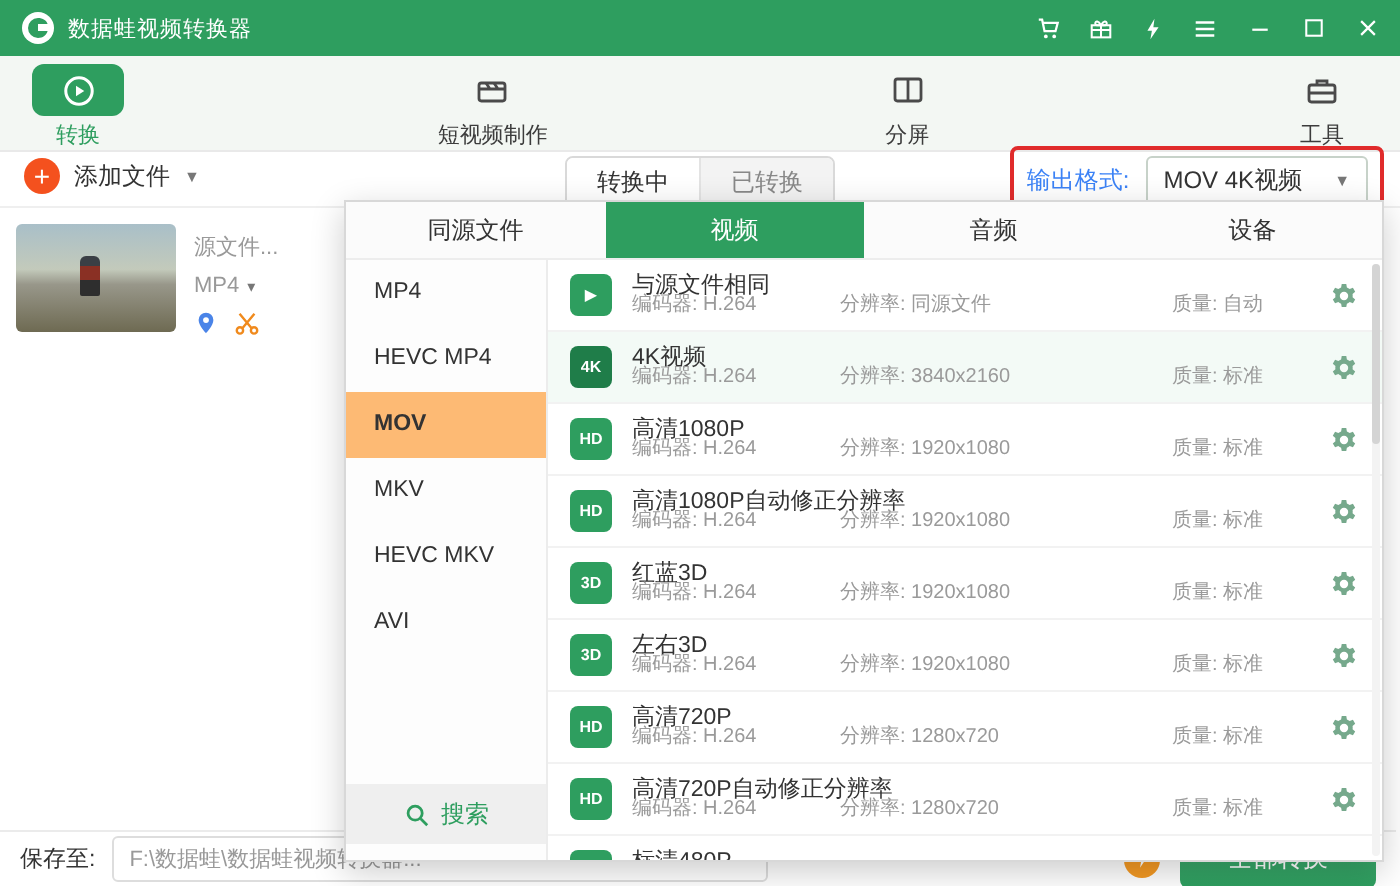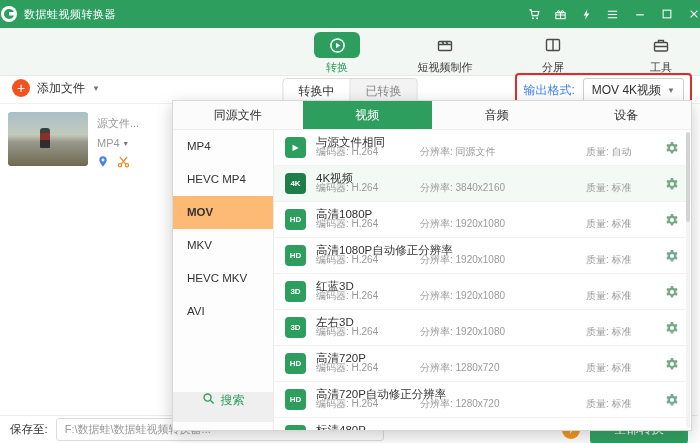--- a/index.html
+++ b/index.html
@@ -1,30 +1,30 @@
 <!DOCTYPE html>
 <html><head>
 <meta charset="utf-8">
 <style>
   html,body{margin:0;padding:0;background:#e8e8e8;}
   .app{position:relative;width:700px;height:443px;background:#fff;overflow:hidden;
        font-family:"Liberation Sans","DejaVu Sans",sans-serif;box-shadow:0 2px 8px rgba(0,0,0,.25);}
 
   
   .titlebar{position:absolute;top:0;left:0;right:0;height:28px;background:#2e9e5f;
-            display:flex;align-items:center;padding:0 0;color:#fff;box-sizing:border-box;}
+            display:flex;align-items:center;padding:0 10px;color:#fff;box-sizing:border-box;}
   .logo{width:18px;height:18px;margin-right:6px;display:flex;}
   .app-name{font-size:11px;letter-spacing:.5px;}
   .tb-icons{margin-left:auto;display:flex;align-items:center;gap:13px;}
   .tb-icons span{display:flex;cursor:pointer;}
   .winctl{margin-left:2px;}
 
   
   .nav{position:absolute;top:28px;left:0;right:0;height:48px;background:#f3f7f3;
-       display:flex;justify-content:flex-end;gap:30px;border-bottom:1px solid #e9e9e9;box-sizing:border-box;}
+       display:flex;justify-content:space-between;gap:30px;border-bottom:1px solid #e9e9e9;box-sizing:border-box;}
   .tab{display:flex;flex-direction:column;align-items:center;width:78px;padding-top:4px;cursor:pointer;}
   .tab-iconbox{width:46px;height:26px;border-radius:6px;display:flex;align-items:center;justify-content:center;}
   .tab.active .tab-iconbox{background:#2e9e5f;}
   .tab-label{font-size:11px;color:#3c3c3c;margin-top:2px;}
   .tab.active .tab-label{color:#2e9e5f;}
 
   
   .toolbar{position:absolute;top:76px;left:0;right:0;height:27px;background:#fff;
            border-bottom:1px solid #efefef;}
   .addfile{position:absolute;left:12px;top:3px;display:flex;align-items:center;gap:7px;cursor:pointer;}
@@ -32,21 +32,21 @@
               display:flex;align-items:center;justify-content:center;font-size:14px;line-height:1;}
   .add-label{font-size:12px;color:#333;}
   .caret-sm{font-size:8px;color:#777;}
   .seg{position:absolute;left:50%;top:2px;transform:translateX(-50%);display:flex;
        border:1px solid #d9d9d9;border-radius:4px;overflow:hidden;font-size:12px;}
   .seg-on{background:#fff;color:#333;padding:4px 15px;cursor:pointer;}
   .seg-off{background:#f3f3f3;color:#888;padding:4px 15px;border-left:1px solid #e3e3e3;cursor:pointer;}
   .fmt-box{position:absolute;right:8px;top:-3px;display:flex;align-items:center;gap:8px;
            border:2px solid #e02b2b;border-radius:4px;padding:3px 6px;}
   .fmt-label{font-size:12px;color:#3b82f6;}
-  .fmt-select{display:flex;align-items:center;gap:6px;border:1px solid #c7d2c9;border-radius:3px;
+  .fmt-select{display:flex;align-items:center;gap:16px;border:1px solid #c7d2c9;border-radius:3px;
               background:#fff;padding:3px 8px;font-size:12px;color:#333;cursor:pointer;}
 
   
   .file-item{position:absolute;left:8px;top:112px;display:flex;gap:9px;cursor:pointer;}
   .thumb{width:80px;height:54px;border-radius:3px;overflow:hidden;position:relative;
          background:linear-gradient(180deg,#a9bfc8 0%,#c3cabb 42%,#98978a 56%,#6e6a52 100%);}
   .figure{position:absolute;left:32px;top:16px;width:10px;height:20px;border-radius:3px 3px 1px 1px;
           background:linear-gradient(180deg,#3a3f45 0%,#3a3f45 25%,#8a3024 25%,#8a3024 60%,#2e2e2e 60%);}
   .fi-meta{display:flex;flex-direction:column;gap:6px;padding-top:4px;}
   .fi-src{font-size:11px;color:#999;}
@@ -75,21 +75,21 @@
   .p-tab{flex:1;display:flex;align-items:center;justify-content:center;font-size:12px;color:#333;
          background:#fbfbfb;cursor:pointer;}
   .p-tab.active{background:#2e9e5f;color:#fff;}
   .p-body{flex:1;display:flex;min-height:0;}
   .sidebar{width:100px;flex:none;border-right:1px solid #ececec;background:#fdfdfd;
            display:flex;flex-direction:column;}
   .side-item{height:33px;line-height:33px;padding-left:14px;font-size:11.5px;color:#333;cursor:pointer;
              white-space:nowrap;}
   .side-item.active{background:#fdba74;font-weight:bold;}
   .side-search{margin-top:auto;margin-bottom:8px;height:30px;background:#efefef;display:flex;
-               align-items:flex-start;justify-content:center;gap:6px;color:#2e9e5f;font-size:12px;cursor:pointer;}
+               align-items:center;justify-content:center;gap:6px;color:#2e9e5f;font-size:12px;cursor:pointer;}
   .rows{flex:1;position:relative;overflow:hidden;}
   .row{position:relative;height:36px;border-bottom:1px solid #f2f2f2;cursor:pointer;box-sizing:border-box;}
   .row.sel{background:#f3faf6;}
   .badge{position:absolute;left:11px;top:7px;width:21px;height:21px;border-radius:4px;background:#2e9e5f;
          color:#fff;font-size:8px;font-weight:bold;display:flex;align-items:center;justify-content:center;}
   .badge.dark{background:#1f7d49;}
   .r-title{position:absolute;left:42px;top:5px;font-size:11.5px;color:#333;white-space:nowrap;}
   .r-enc{position:absolute;left:42px;bottom:6px;font-size:10px;color:#9a9a9a;white-space:nowrap;}
   .r-res{position:absolute;left:146px;bottom:6px;font-size:10px;color:#9a9a9a;white-space:nowrap;}
   .r-q{position:absolute;left:312px;bottom:6px;font-size:10px;color:#9a9a9a;white-space:nowrap;}

